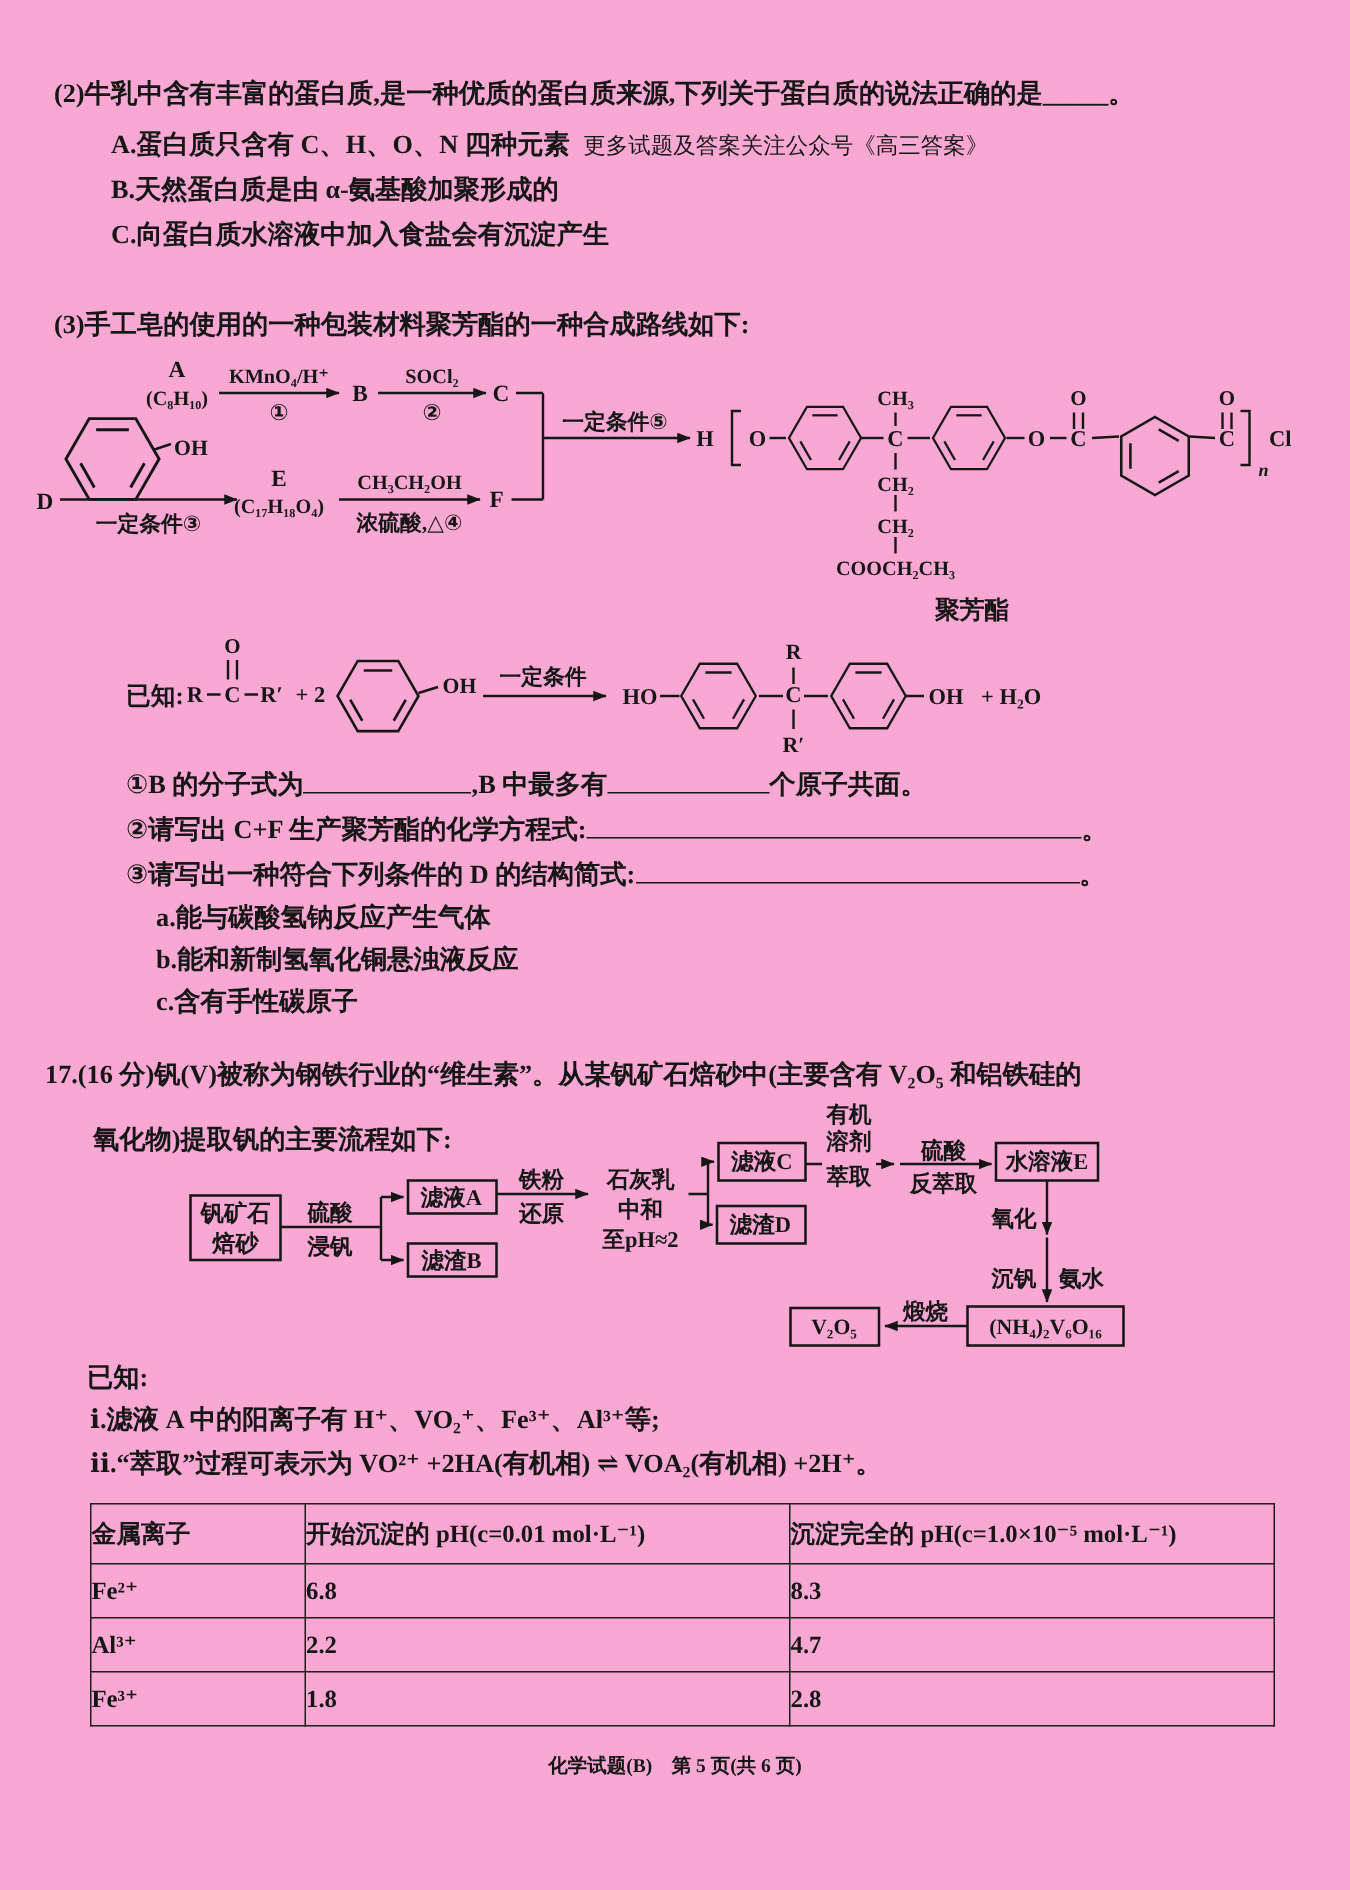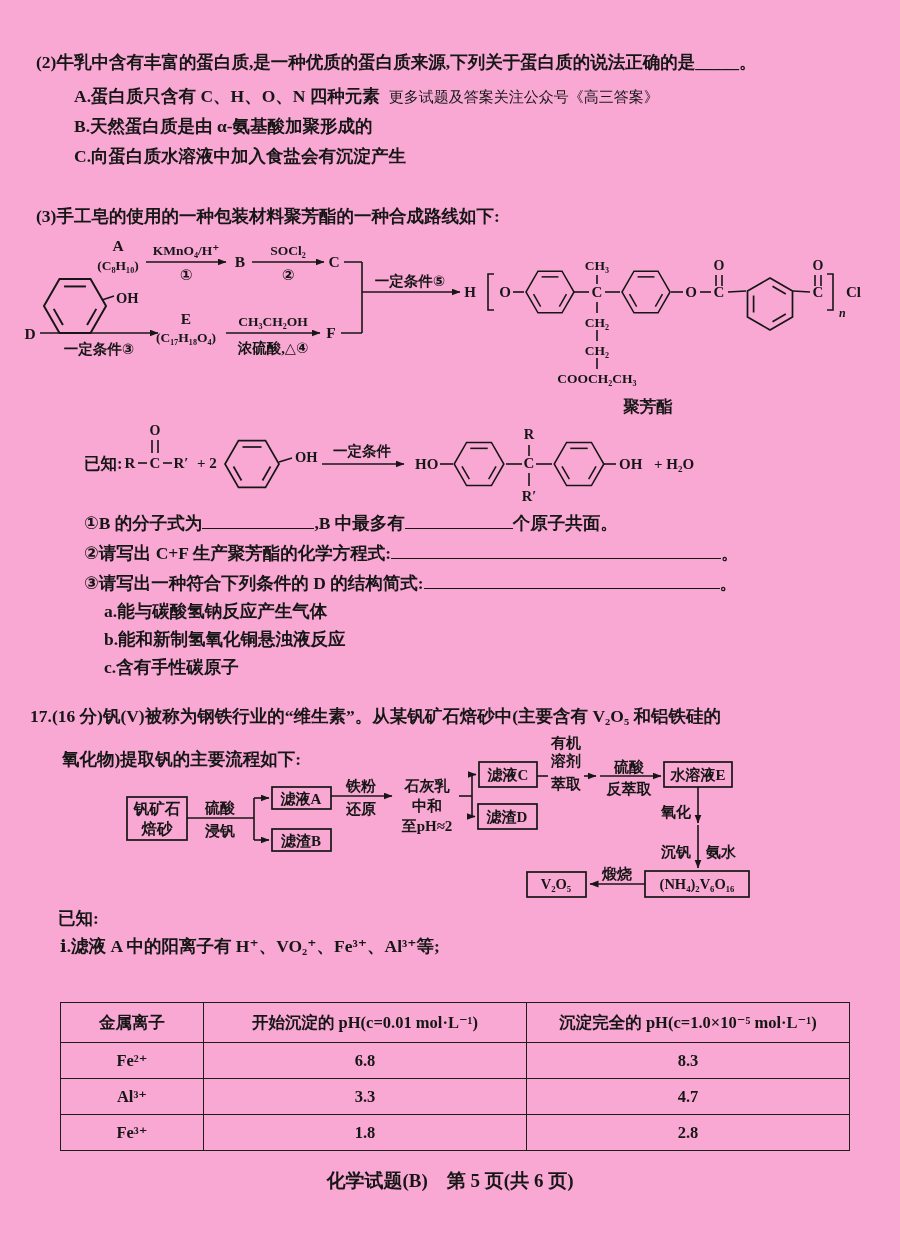--- a/index.html
+++ b/index.html
@@ -4,25 +4,25 @@
 <style>
   html,body{margin:0;padding:0;background:#e8e8e6;}
   .page{position:relative;width:900px;height:1260px;margin:0 auto;background:#f9a8d4;
         font-family:"Liberation Serif","DejaVu Serif","DejaVu Sans",serif;color:#161616;overflow:hidden;}
   .t{position:absolute;white-space:nowrap;font-weight:600;font-size:17.5px;line-height:1.25;}
   .note{font-size:15px;font-weight:500;padding-left:9px;}
   .blank{display:inline-block;height:1em;border-bottom:1.7px solid #161616;vertical-align:baseline;}
   .abs{position:absolute;}
   svg text{fill:#161616;font-weight:600;font-family:"Liberation Serif","DejaVu Serif","DejaVu Sans",serif;}
   table.ph{position:absolute;left:60px;top:1002px;border-collapse:collapse;table-layout:fixed;}
-  table.ph td{border:1.7px solid #1d1d1d;text-align:center;vertical-align:middle;
+  table.ph td{border:1.7px solid #1d1d1d;vertical-align:middle;
               font-weight:600;font-size:16.5px;padding:0;}
   table.ph tr{height:36px;}
   table.ph tr.hd{height:40px;}
-  .footer{position:absolute;left:0;right:0;top:1168px;text-align:center;font-weight:700;font-size:19px;}
+  .footer{position:absolute;left:0;right:0;top:1168px;text-align:center;font-weight:700;font-size:13px;}
 </style>
 </head>
 <body>
 
 <div class="page">
 
   <div class="t" style="left:36px;top:52px">(2)牛乳中含有丰富的蛋白质,是一种优质的蛋白质来源,下列关于蛋白质的说法正确的是_____。</div>
   <div class="t" style="left:74px;top:86px"><span>A.蛋白质只含有 C、H、O、N 四种元素</span><span class="note">更多试题及答案关注公众号《高三答案》</span></div>
   <div class="t" style="left:74px;top:116px">B.天然蛋白质是由 α-氨基酸加聚形成的</div>
   <div class="t" style="left:74px;top:146px">C.向蛋白质水溶液中加入食盐会有沉淀产生</div>
@@ -223,36 +223,37 @@
     <text x="691" y="84" font-size="15" text-anchor="end">氧化</text>
     <text x="691" y="124" font-size="15" text-anchor="end">沉钒</text>
     <text x="706" y="124" font-size="15">氨水</text>
     <text x="697" y="156" font-size="14.5" text-anchor="middle">(NH₄)₂V₆O₁₆</text>
     <text x="617" y="146" font-size="15" text-anchor="middle">煅烧</text>
     <text x="556" y="156" font-size="14.5" text-anchor="middle">V₂O₅</text>
   </svg>
 
   <div class="t" style="left:58px;top:908px">已知:</div>
   <div class="t" style="left:60px;top:936px">ⅰ.滤液 A 中的阳离子有 H⁺、VO₂⁺、Fe³⁺、Al³⁺等;</div>
+  <div class="t" style="left:60px;top:965px">ⅱ.“萃取”过程可表示为 VO²⁺ +2HA(有机相) ⇌ VOA₂(有机相) +2H⁺。</div>
 
   <table class="ph">
     <tbody>
       <tr class="hd">
         <td style="width:142px">金属离子</td>
         <td style="width:322px">开始沉淀的 pH(c=0.01 mol·L⁻¹)</td>
         <td style="width:322px">沉淀完全的 pH(c=1.0×10⁻⁵ mol·L⁻¹)</td>
       </tr>
       <tr>
         <td>Fe²⁺</td>
         <td>6.8</td>
         <td>8.3</td>
       </tr>
       <tr>
         <td>Al³⁺</td>
-        <td>3.3</td>
+        <td>2.2</td>
         <td>4.7</td>
       </tr>
       <tr>
         <td>Fe³⁺</td>
         <td>1.8</td>
         <td>2.8</td>
       </tr>
     </tbody>
   </table>
 

